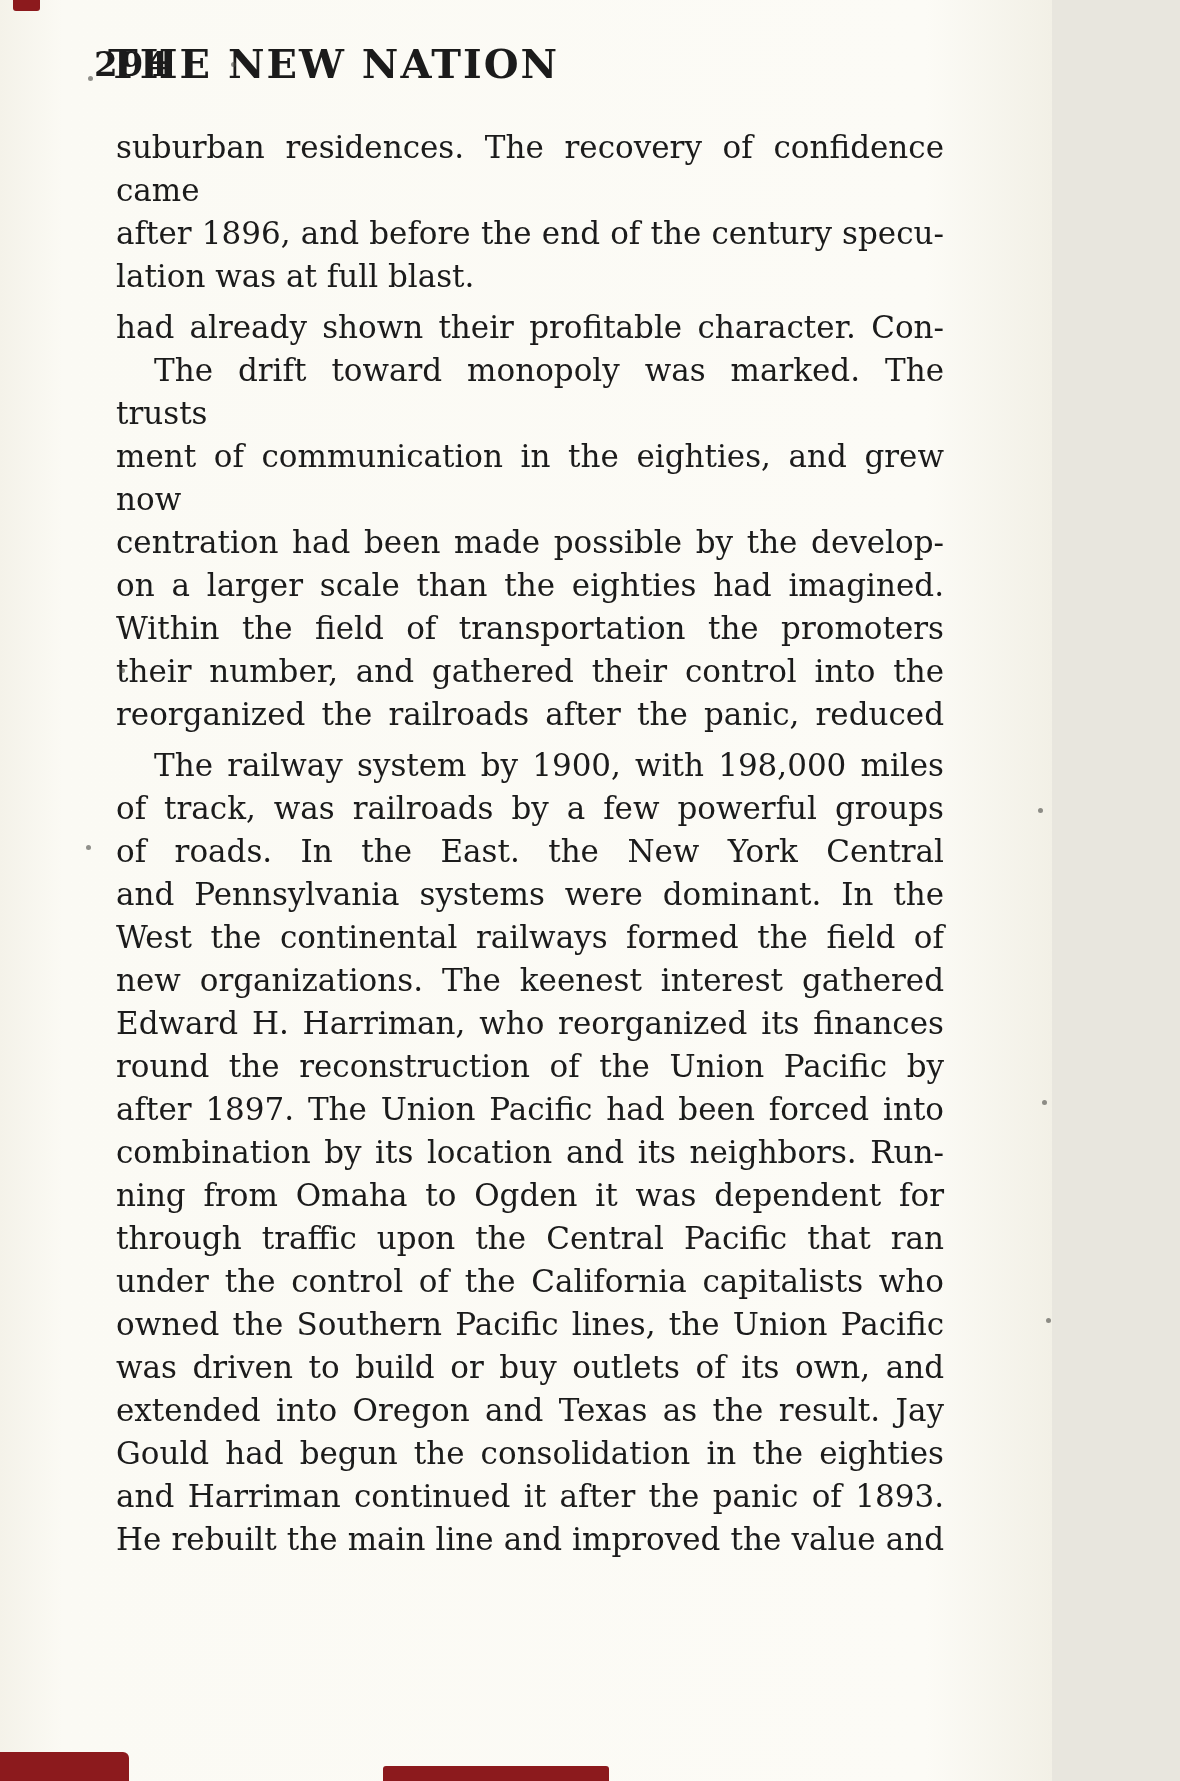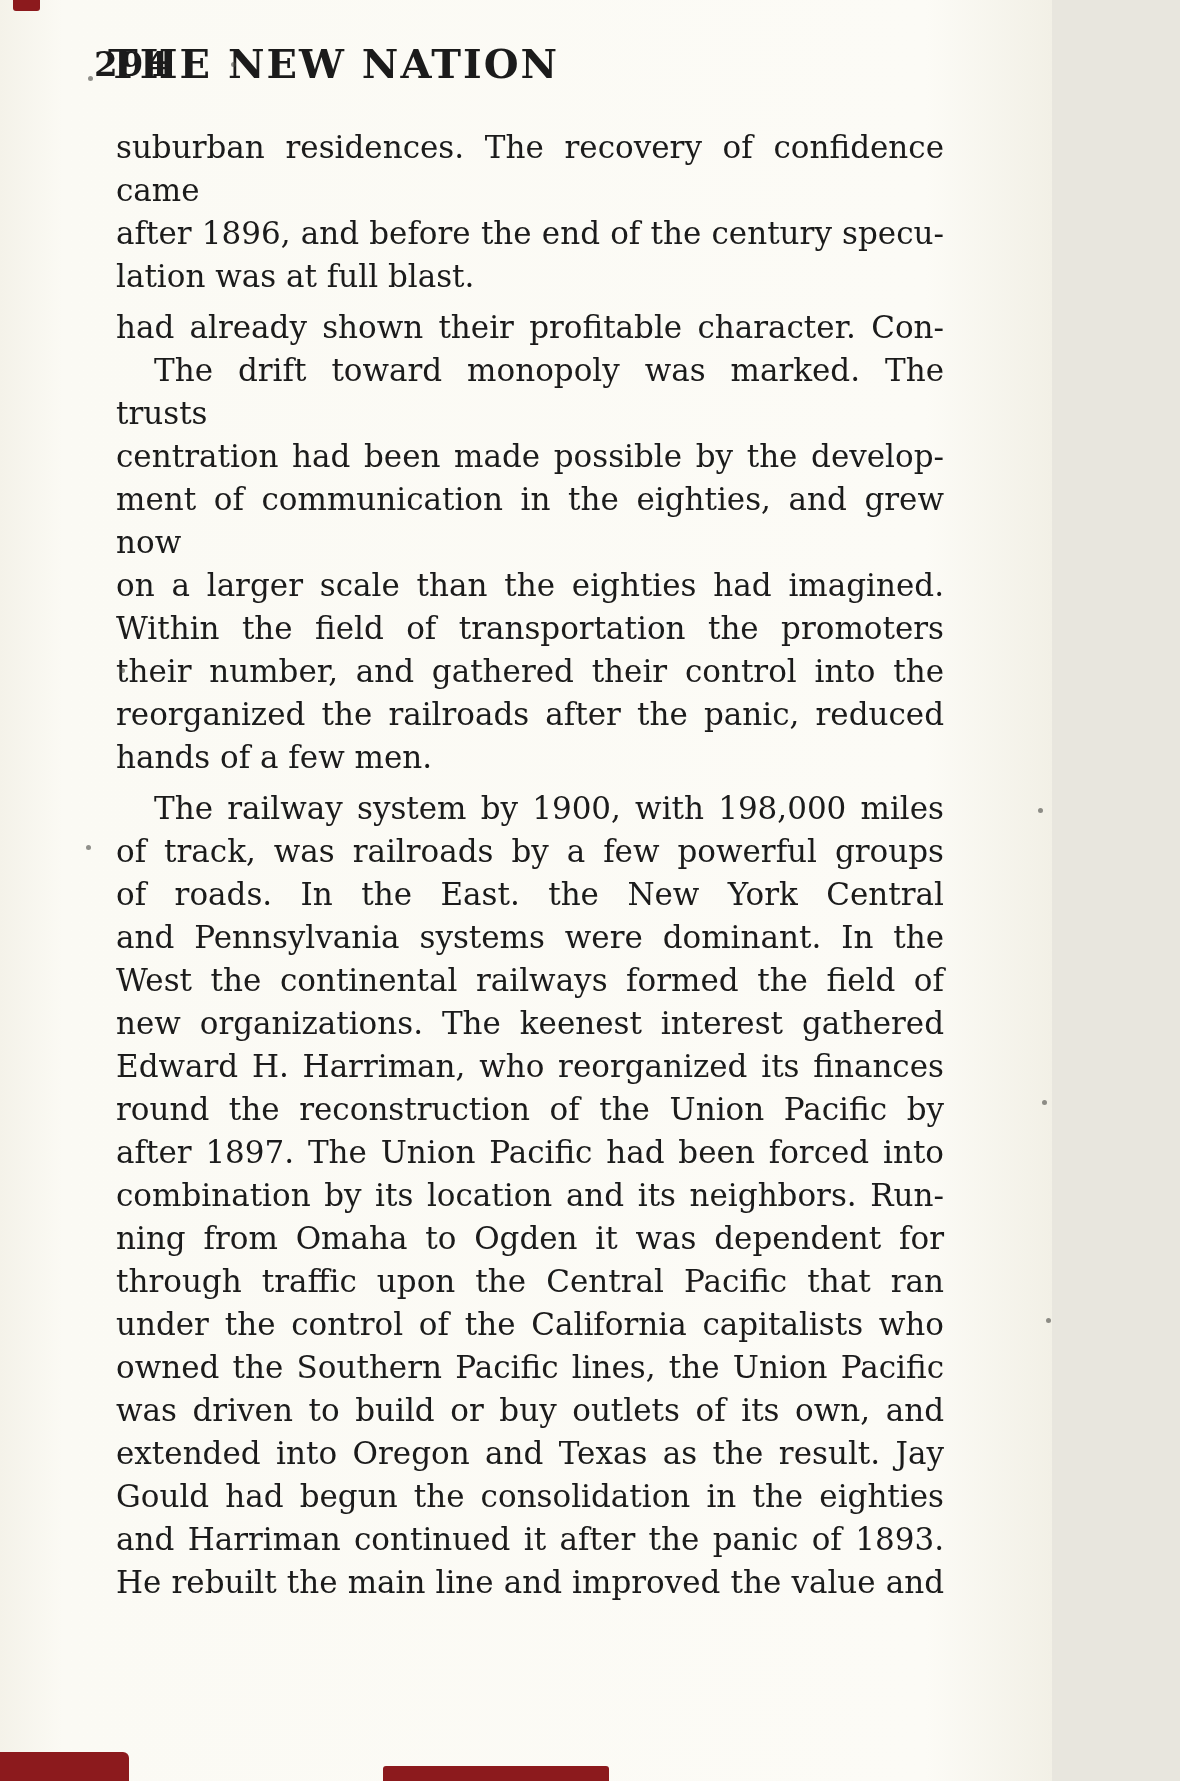--- a/index.html
+++ b/index.html
@@ -90,27 +90,26 @@
 
   <main class="text-block">
       <div class="paragraph">
         <div class="line">suburban residences. The recovery of confidence came</div>
         <div class="line">after 1896, and before the end of the century specu-</div>
         <div class="line no-justify">lation was at full blast.</div>
       </div>
       <div class="paragraph">
         <div class="line">had already shown their profitable character. Con-</div>
         <div class="line indent">The drift toward monopoly was marked. The trusts</div>
+        <div class="line">ment of communication in the eighties, and grew now</div>
         <div class="line">centration had been made possible by the develop-</div>
-        <div class="line">ment of communication in the eighties, and grew now</div>
         <div class="line">on a larger scale than the eighties had imagined.</div>
         <div class="line">Within the field of transportation the promoters</div>
         <div class="line">their number, and gathered their control into the</div>
         <div class="line">reorganized the railroads after the panic, reduced</div>
-        <div class="line no-justify">hands of a few men.</div>
       </div>
       <div class="paragraph">
         <div class="line indent">The railway system by 1900, with 198,000 miles</div>
         <div class="line">of track, was railroads by a few powerful groups</div>
         <div class="line">of roads. In the East. the New York Central</div>
         <div class="line">and Pennsylvania systems were dominant. In the</div>
         <div class="line">West the continental railways formed the field of</div>
         <div class="line">new organizations. The keenest interest gathered</div>
         <div class="line">Edward H. Harriman, who reorganized its finances</div>
         <div class="line">round the reconstruction of the Union Pacific by</div>

